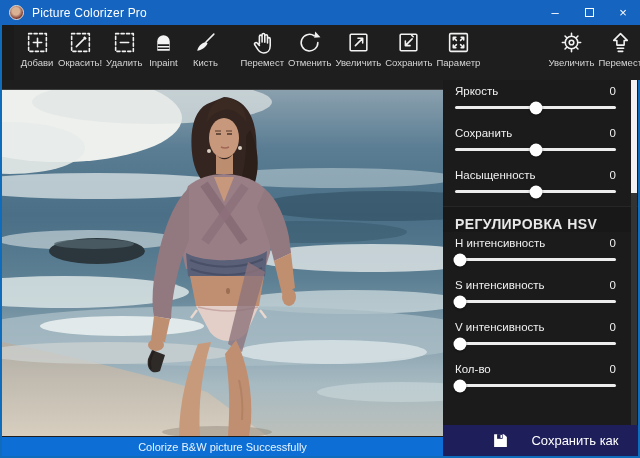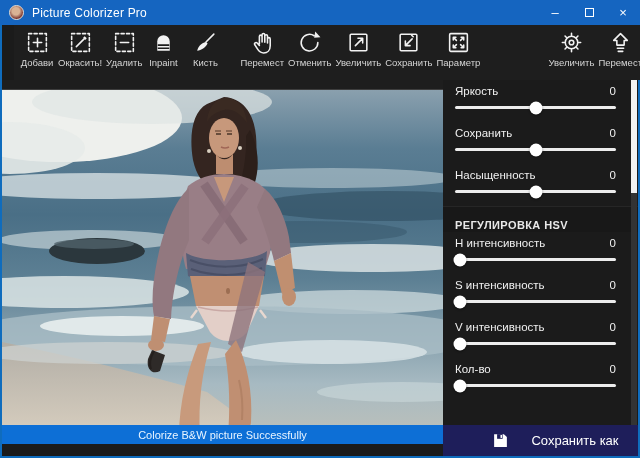--- a/index.html
+++ b/index.html
@@ -31,35 +31,35 @@
   .tool.t-settings { margin-left:auto; }
   .ico { stroke:#f2f2f2; fill:none; stroke-width:1.5; stroke-linecap:round; stroke-linejoin:round; }
   .ico-fill { fill:#f2f2f2; stroke:none; }
 
   
   .canvas-area { position:absolute; left:0; top:80px; width:441px; height:357px; background:#1f1f1f; }
   .canvas-topgap { height:10px; border-bottom:1px solid #3e3e3e; background:#1e1e1e; }
   .photo { width:441px; height:346px; display:block; }
 
   
-  .statusbar { position:absolute; left:0; top:425px; width:441px; height:19px; background:#0d6fd6;
+  .statusbar { position:absolute; left:0; top:437px; width:441px; height:19px; background:#0d6fd6;
                display:flex; align-items:center; justify-content:center; }
   .statusbar span { color:#e8f4ff; font-size:11px; }
 
   
   .sidebar { position:absolute; left:441px; top:80px; width:195px; height:345px; background:#1b1b1b; }
   .sgroup { height:42px; padding:3px 22px 0 12px; }
   .srow { display:flex; justify-content:space-between; align-items:center; height:15px; }
   .srow .slabel { color:#f0f0f0; font-size:11.5px; }
   .srow .svalue { color:#f0f0f0; font-size:11.5px; }
   .track { position:relative; margin-top:8px; height:3px; background:#ededed; border-radius:2px; cursor:pointer; }
   .thumb { position:absolute; top:50%; width:13px; height:13px; background:#ffffff; border-radius:50%;
            transform:translate(-50%,-50%); box-shadow:0 1px 2px rgba(0,0,0,.5); cursor:pointer; }
   .sheader { height:26px; padding:8px 12px 0; background:#181818; border-top:1px solid #262626; }
-  .sheader span { color:#e8e8e8; font-size:11px; font-weight:bold; letter-spacing:.4px; }
+  .sheader span { color:#e8e8e8; font-size:14px; font-weight:bold; letter-spacing:.4px; }
   .scrollbar { position:absolute; right:1px; top:0; width:6px; height:345px; background:#333333; }
   .scroll-thumb { position:absolute; top:0; left:0; width:6px; height:113px; background:#f2f2f2; cursor:pointer; }
 
   
   .save-panel { position:absolute; left:441px; top:425px; width:195px; height:31px; background:#1e1e5a;
                 display:flex; align-items:center; justify-content:center; gap:22px; padding-left:30px; cursor:pointer; }
   .save-panel svg { width:17px; height:17px; }
   .save-panel span { color:#ffffff; font-size:13px; }
 </style>
 </head>

